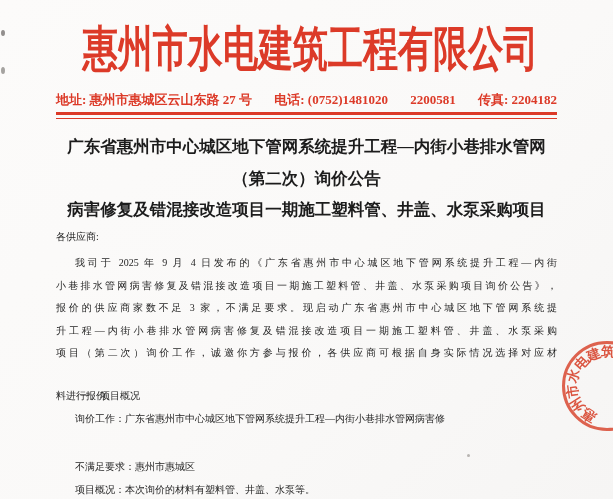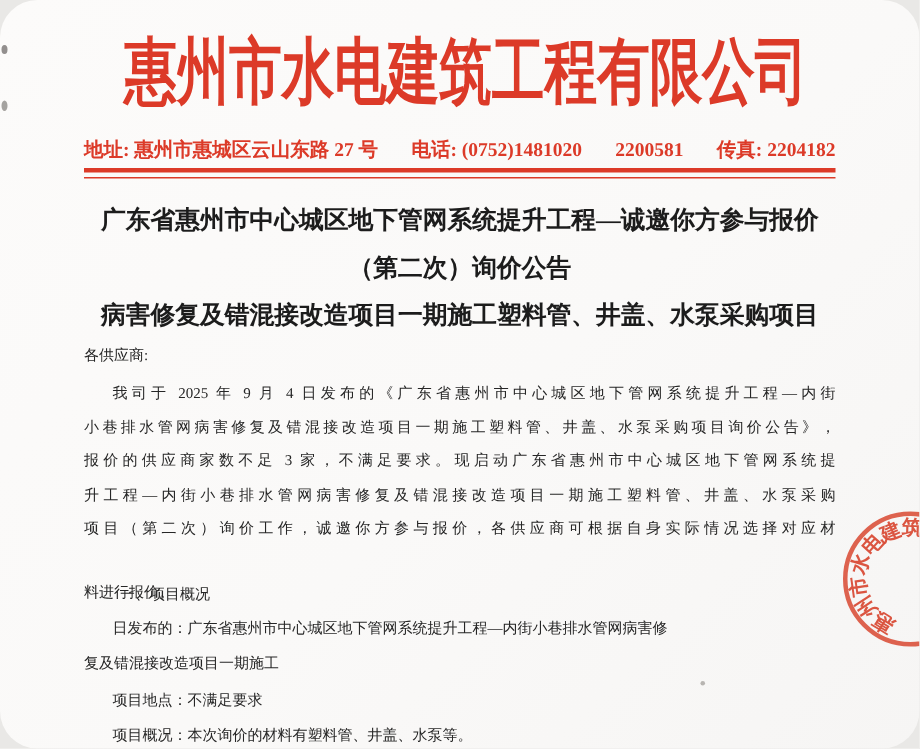--- a/index.html
+++ b/index.html
@@ -4,21 +4,20 @@
 <style>
   html,body{margin:0;padding:0;}
   body{background:#e9e8e6;}
   .page{
     position:relative;
     width:613px;height:499px;
     background:linear-gradient(135deg,#fcfbfa 0%,#faf9f8 55%,#f6f5f4 100%);
     overflow:hidden;
     font-family:"Liberation Serif", serif;
     color:#232323;
-    border-radius:25px;
   }
   
   .company{
     position:absolute;top:22px;left:0;width:613px;
     text-align:center;
     font-size:48px;line-height:54px;font-weight:bold;
     color:#dc3a28;
     transform:scaleX(0.73);
     transform-origin:50% 50%;
     white-space:nowrap;
@@ -88,41 +87,40 @@
     <span>地址: 惠州市惠城区云山东路 27 号</span>
     <span>电话: (0752)1481020</span>
     <span>2200581</span>
     <span>传真: 2204182</span>
   </div>
 
   <div class="rule-thick"></div>
   <div class="rule-thin"></div>
 
   <div class="doc-title">
-    <div>广东省惠州市中心城区地下管网系统提升工程—诚邀你方参与报价</div>
+    <div>广东省惠州市中心城区地下管网系统提升工程—内街小巷排水管网</div>
     <div>（第二次）询价公告</div>
     <div>病害修复及错混接改造项目一期施工塑料管、井盖、水泵采购项目</div>
   </div>
 
   <div class="bodytext salutation">各供应商:</div>
 
   <div class="bodytext para">
     <div class="jl indent">我司于 2025 年 9 月 4 日发布的《广东省惠州市中心城区地下管网系统提升工程—内街</div>
     <div class="jl">小巷排水管网病害修复及错混接改造项目一期施工塑料管、井盖、水泵采购项目询价公告》，</div>
     <div class="jl">报价的供应商家数不足 3 家，不满足要求。现启动广东省惠州市中心城区地下管网系统提</div>
     <div class="jl">升工程—内街小巷排水管网病害修复及错混接改造项目一期施工塑料管、井盖、水泵采购</div>
     <div class="jl">项目（第二次）询价工作，诚邀你方参与报价，各供应商可根据自身实际情况选择对应材</div>
     <div class="ll">料进行报价。</div>
   </div>
 
   <div class="bodytext sec-heading">一、项目概况</div>
 
-  <div class="bodytext pname1">日发布的：广东省惠州市中心城区地下管网系统提升工程—内街小巷排水管网病害修</div>
-  <div class="bodytext pname2">复及错混接改造项目一期施工</div>
-  <div class="bodytext ploc">项目地点：不满足要求</div>
+  <div class="bodytext pname1">询价工作：广东省惠州市中心城区地下管网系统提升工程—内街小巷排水管网病害修</div>
+  <div class="bodytext ploc">不满足要求：惠州市惠城区</div>
   <div class="bodytext pover">项目概况：本次询价的材料有塑料管、井盖、水泵等。</div>
 
   <div class="seal">
     <div class="seal-ring"></div>
     <span class="seal-char" style="left:581px;top:407px;transform:rotate(-148deg);">惠</span>
     <span class="seal-char" style="left:570px;top:396px;transform:rotate(-123deg);">州</span>
     <span class="seal-char" style="left:565px;top:383px;transform:rotate(-98deg);">市</span>
     <span class="seal-char" style="left:566px;top:368px;transform:rotate(-73deg);">水</span>
     <span class="seal-char" style="left:574px;top:355px;transform:rotate(-48deg);">电</span>
     <span class="seal-char" style="left:586px;top:347px;transform:rotate(-23deg);">建</span>

